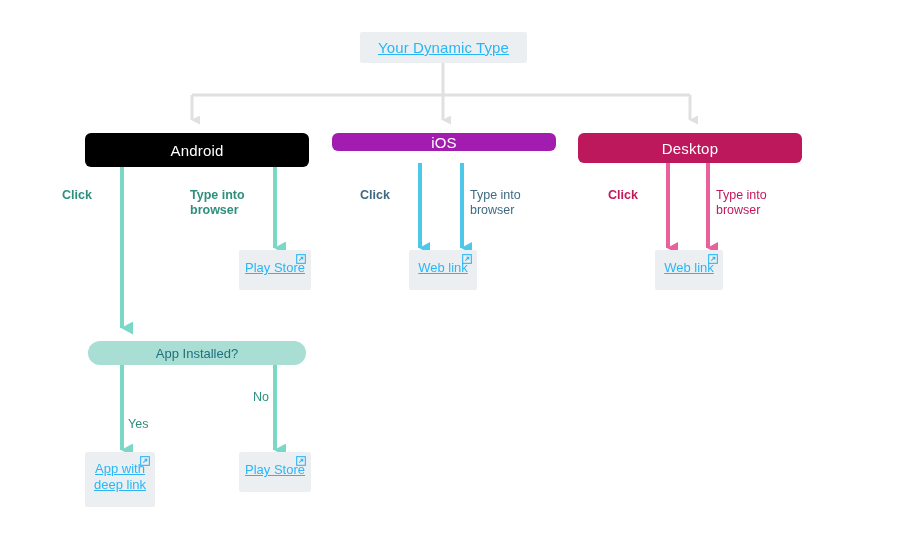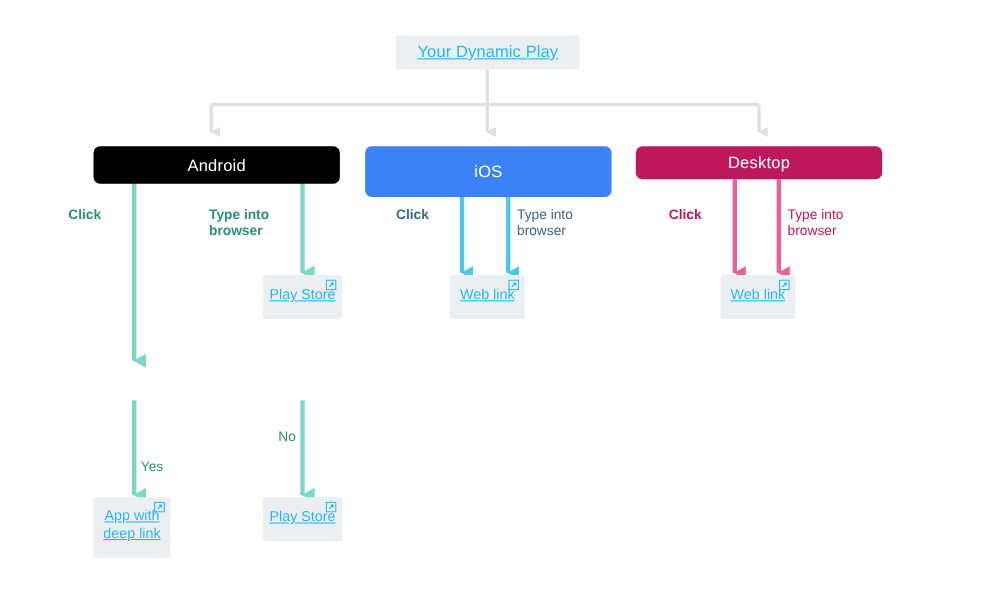--- a/index.html
+++ b/index.html
@@ -158,28 +158,28 @@
     <g>
       <path d="M668,163 L668,248" stroke="#e8609c" stroke-width="4" fill="none" marker-end="url(#ah-desk)"></path>
     </g>
 
     <g>
       <path d="M708,163 L708,248" stroke="#e8609c" stroke-width="4" fill="none" marker-end="url(#ah-desk)"></path>
     </g>
   </svg>
 
   <div class="node root-box" style="left:360px; top:32px; width:167px; height:31px;">
-    <span class="root-link">Your Dynamic Play</span>
+    <span class="root-link">Your Dynamic Type</span>
   </div>
 
   <div class="node platform" style="left:85px; top:133px; width:224px; height:34px; background:#000000;">
     <span>Android</span>
   </div>
 
-  <div class="node platform" style="left:332px; top:133px; width:224px; height:46px; background:#3b82f6;align-items:center;">
+  <div class="node platform" style="left:332px; top:133px; width:224px; height:18px; background:#a21caf;align-items:center;">
     <span>iOS</span>
   </div>
 
   <div class="node platform" style="left:578px; top:133px; width:224px; height:30px; background:#be185d;">
     <span>Desktop</span>
   </div>
 
   <div class="caption cap-android cap-right" style="left:62px; top:188px; width:52px;">Click</div>
 
   <div class="caption cap-android cap-right" style="left:190px; top:188px; width:76px;">Type into
@@ -216,20 +216,23 @@
   </div>
 
   <div class="node linkbox" style="left:655px; top:250px; width:68px; height:40px;">
     <svg class="ext-icon" viewBox="0 0 12 12">
       <rect x="0.8" y="0.8" width="10.4" height="10.4" fill="none" stroke="#29b6f6" stroke-width="1.3"></rect>
       <path d="M4,8 L8,4 M5.4,3.9 L8.1,3.9 L8.1,6.6" stroke="#29b6f6" stroke-width="1.3" fill="none"></path>
     </svg>
     <span class="link-text">Web link</span>
   </div>
 
+  <div class="node decision" style="left:88px; top:341px; width:218px; height:24px;">
+    <span>App Installed?</span>
+  </div>
 
   <div class="node linkbox" style="left:85px; top:452px; width:70px; height:55px;">
     <svg class="ext-icon" viewBox="0 0 12 12">
       <rect x="0.8" y="0.8" width="10.4" height="10.4" fill="none" stroke="#29b6f6" stroke-width="1.3"></rect>
       <path d="M4,8 L8,4 M5.4,3.9 L8.1,3.9 L8.1,6.6" stroke="#29b6f6" stroke-width="1.3" fill="none"></path>
     </svg>
     <span class="link-text">App with</span>
     <span class="link-text">deep link</span>
   </div>
 

